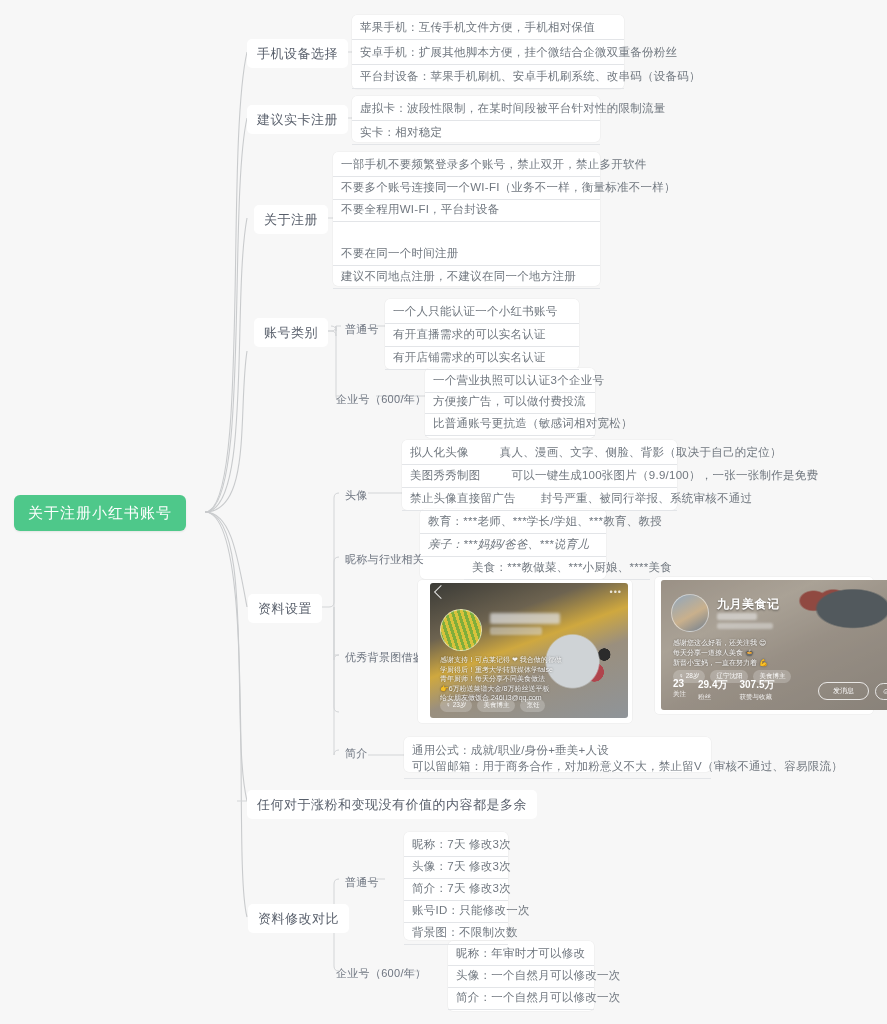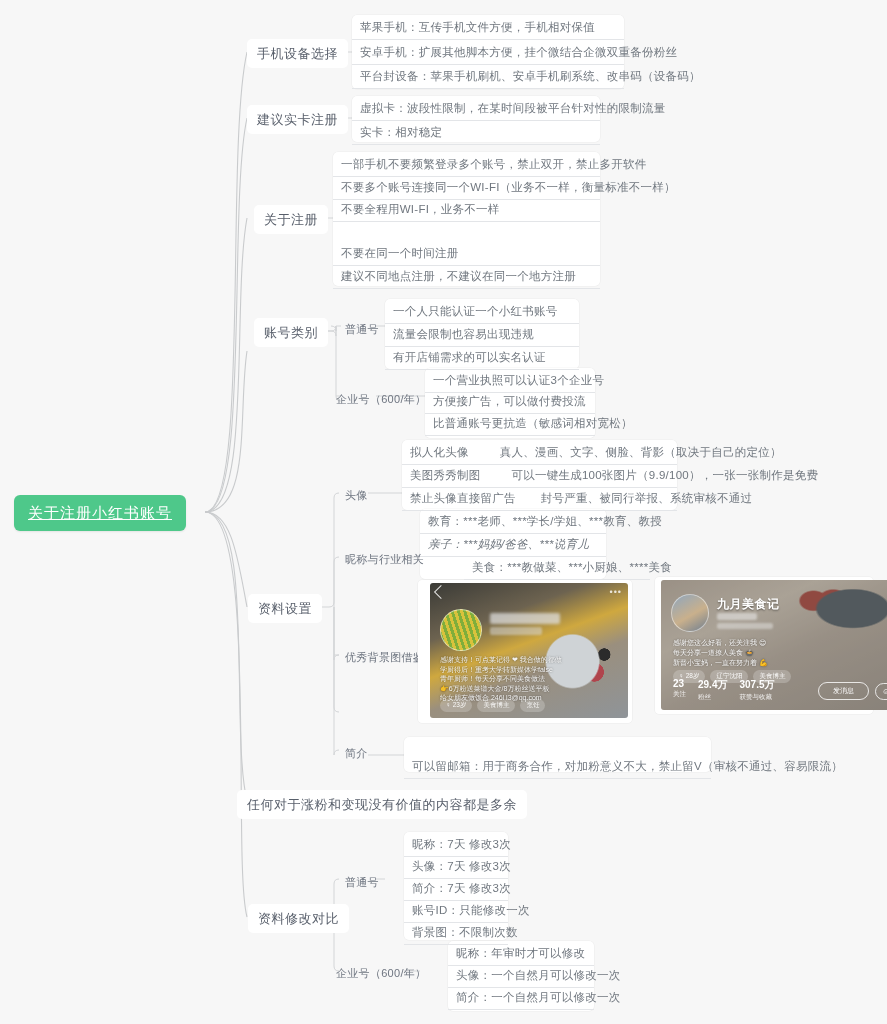--- a/index.html
+++ b/index.html
@@ -278,21 +278,21 @@
 
       <path d="M237,801 H247"></path>
 
       <path d="M318,917 H329 Q334,917 334,912 V884 Q334,879 339,879"></path>
       <path d="M334,917 V966 Q334,971 339,971"></path>
       <path d="M376,879 H385"></path>
       <path d="M404,971 H420"></path>
     </g>
   </svg>
 
-  <div class="node root" style="left:14px; top:495px;text-decoration:underline;">关于注册小红书账号</div>
+  <div class="node root" style="left:14px; top:495px;">关于注册小红书账号</div>
 
   <div class="node topic" style="left:247px; top:39px;">手机设备选择</div>
   <div class="panel" style="left:352px; top:15px; width:272px; height:74px;"></div>
   <div class="leafrow" style="left:352px; top:15px; width:272px;">
     <span>苹果手机：互传手机文件方便，手机相对保值</span>
     <span class="rule"></span>
   </div>
   <div class="leafrow" style="left:352px; top:40px; width:272px;">
     <span>安卓手机：扩展其他脚本方便，挂个微结合企微双重备份粉丝</span>
     <span class="rule"></span>
@@ -317,42 +317,42 @@
   <div class="panel" style="left:333px; top:152px; width:267px; height:134px;"></div>
   <div class="leafrow" style="left:333px; top:152px; width:267px;">
     <span>一部手机不要频繁登录多个账号，禁止双开，禁止多开软件</span>
     <span class="rule"></span>
   </div>
   <div class="leafrow" style="left:333px; top:175px; width:267px;">
     <span>不要多个账号连接同一个WI-FI（业务不一样，衡量标准不一样）</span>
     <span class="rule"></span>
   </div>
   <div class="leafrow" style="left:333px; top:197px; width:267px;">
-    <span>不要全程用WI-FI，业务不一样</span>
+    <span>不要全程用WI-FI，平台封设备</span>
     <span class="rule"></span>
   </div>
   <div class="leafrow" style="left:333px; top:241px; width:267px;">
     <span>不要在同一个时间注册</span>
     <span class="rule"></span>
   </div>
   <div class="leafrow" style="left:333px; top:264px; width:267px;">
     <span>建议不同地点注册，不建议在同一个地方注册</span>
     <span class="rule"></span>
   </div>
 
   <div class="node topic" style="left:254px; top:318px;">账号类别</div>
 
   <div class="node sub" style="left:339px; top:318px;">普通号</div>
   <div class="panel" style="left:385px; top:299px; width:194px; height:70px;"></div>
   <div class="leafrow" style="left:385px; top:299px; width:194px;">
     <span>一个人只能认证一个小红书账号</span>
     <span class="rule"></span>
   </div>
   <div class="leafrow" style="left:385px; top:322px; width:194px;">
-    <span>流量会限制也容易出现违规</span>
+    <span>有开直播需求的可以实名认证</span>
     <span class="rule"></span>
   </div>
   <div class="leafrow" style="left:385px; top:345px; width:194px;">
     <span>有开店铺需求的可以实名认证</span>
     <span class="rule"></span>
   </div>
 
   <div class="node sub" style="left:330px; top:388px;">企业号（600/年）</div>
   <div class="panel" style="left:425px; top:368px; width:170px; height:70px;"></div>
   <div class="leafrow" style="left:425px; top:368px; width:170px;">
@@ -462,26 +462,29 @@
       </div>
     </div>
     <div class="actions">
       <div class="btnmsg">发消息</div>
       <div class="btnadd">☺</div>
     </div>
   </div>
 
   <div class="node sub" style="left:339px; top:742px;">简介</div>
   <div class="panel" style="left:404px; top:737px; width:307px; height:35px;"></div>
+  <div class="leafrow" style="left:404px; top:738px; width:307px;">
+    <span>通用公式：成就/职业/身份+垂美+人设</span>
+  </div>
   <div class="leafrow" style="left:404px; top:754px; width:307px;">
     <span>可以留邮箱：用于商务合作，对加粉意义不大，禁止留V（审核不通过、容易限流）</span>
     <span class="rule"></span>
   </div>
 
-  <div class="node topic" style="left:237px; top:790px;">任何对于涨粉和变现没有价值的内容都是多余</div>
+  <div class="node topic" style="left:247px; top:790px;">任何对于涨粉和变现没有价值的内容都是多余</div>
 
   <div class="node topic" style="left:248px; top:904px;">资料修改对比</div>
 
   <div class="node sub" style="left:339px; top:871px;">普通号</div>
   <div class="panel" style="left:404px; top:832px; width:104px; height:108px;"></div>
   <div class="leafrow" style="left:404px; top:832px; width:104px;">
     <span>昵称：7天 修改3次</span>
     <span class="rule"></span>
   </div>
   <div class="leafrow" style="left:404px; top:854px; width:104px;">

